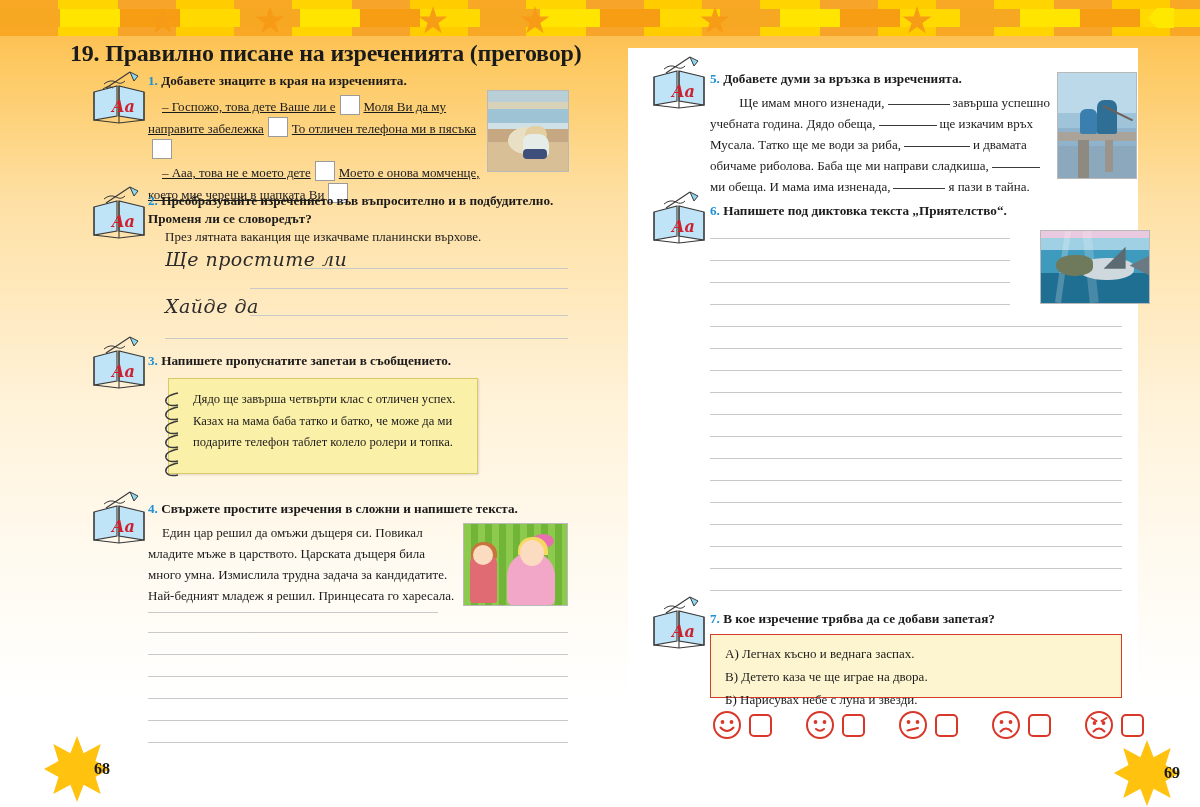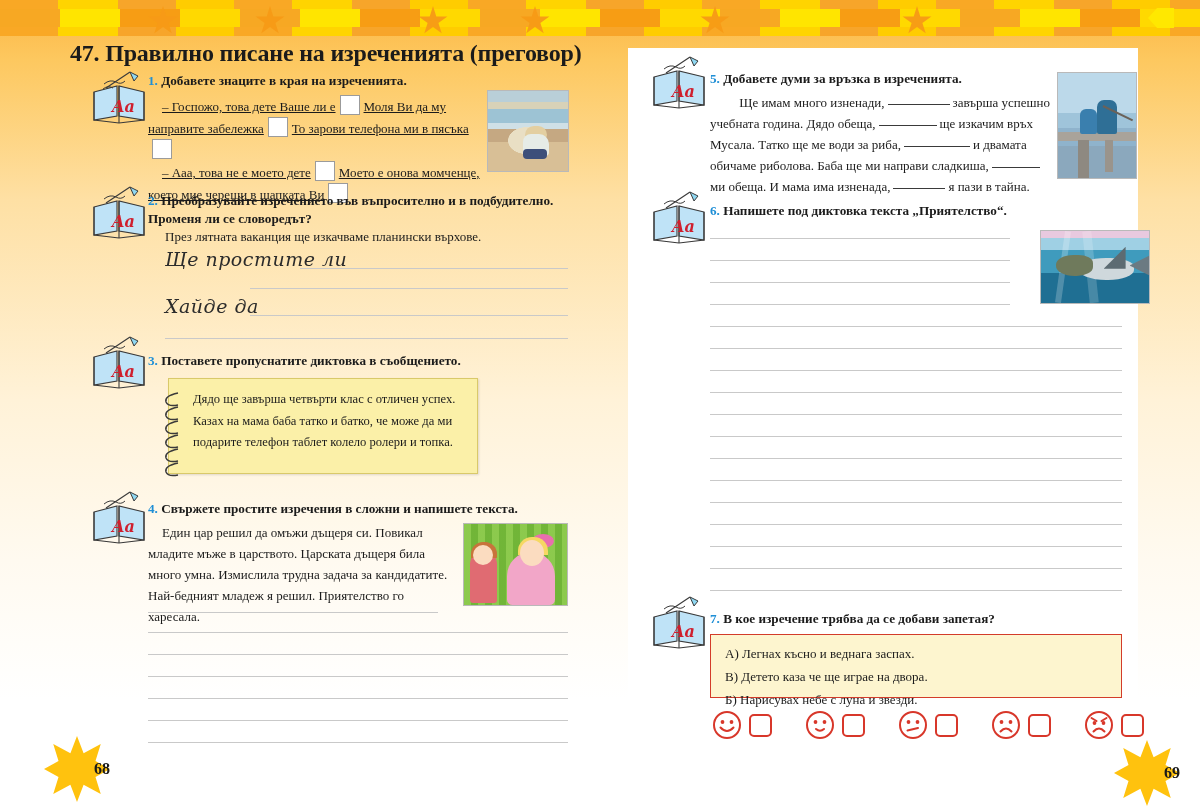--- a/index.html
+++ b/index.html
@@ -345,21 +345,21 @@
     <div class="band-star" style="left:255px"></div>
     <div class="band-star" style="left:418px"></div>
     <div class="band-star" style="left:520px"></div>
     <div class="band-star" style="left:700px"></div>
     <div class="band-star" style="left:902px"></div>
     <div class="band-arrow" style="left:1148px"></div>
   </div>
 
   <div class="white-right"></div>
 
-  <div class="lesson-title">47. Правилно писане на изреченията (преговор)</div>
+  <div class="lesson-title">19. Правилно писане на изреченията (преговор)</div>
 
   <div class="icon-book" style="left:90px; top:70px;">
     <svg viewBox="0 0 58 54">
       <path d="M4 22 L27 16 L27 46 L4 50 Z" fill="#bfe3f7" stroke="#3a3a3a" stroke-width="1.1"></path>
       <path d="M54 22 L29 16 L29 46 L54 50 Z" fill="#bfe3f7" stroke="#3a3a3a" stroke-width="1.1"></path>
       <path d="M4 22 L4 50 L29 53 L54 50 L54 22" fill="none" stroke="#3a3a3a" stroke-width="1.1"></path>
       <path d="M29 16 L29 53" stroke="#3a3a3a" stroke-width="1.1" fill="none"></path>
       <text x="22" y="42" font-family="DejaVu Serif, serif" font-style="italic" font-size="16" fill="#cf1f2e" font-weight="700">Aa</text>
       <path d="M16 18 L40 2" stroke="#3a3a3a" stroke-width="1.2" fill="none"></path>
       <path d="M40 2 L48 6 L44 11 Z" fill="#8fd8f2" stroke="#3a3a3a" stroke-width="1"></path>
@@ -373,21 +373,21 @@
       <span class="task-num">1.</span>
       <span>Добавете знаците в края на изреченията.</span>
     </div>
   </div>
 
   <div class="body-text" style="position:absolute; left:148px; top:95px; width:336px;text-decoration:underline;">
     <div style="text-indent:14px;">
       <span>– Госпожо, това дете Ваше ли е</span><span class="ansbox"></span><span>Моля Ви да му</span>
     </div>
     <div>
-      <span>направите забележка</span><span class="ansbox"></span><span>То зарови телефона ми в пясъка</span><span class="ansbox"></span>
+      <span>направите забележка</span><span class="ansbox"></span><span>То отличен телефона ми в пясъка</span><span class="ansbox"></span>
     </div>
     <div style="text-indent:14px;">
       <span>– Ааа, това не е моето дете</span><span class="ansbox"></span><span>Моето е онова момченце,</span>
     </div>
     <div>
       <span>което мие череши в шапката Ви</span><span class="ansbox"></span>
     </div>
   </div>
 
   <div class="photo ph-beach" style="left:487px; top:90px; width:82px; height:82px;">
@@ -438,21 +438,21 @@
       <text x="22" y="42" font-family="DejaVu Serif, serif" font-style="italic" font-size="16" fill="#cf1f2e" font-weight="700">Aa</text>
       <path d="M16 18 L40 2" stroke="#3a3a3a" stroke-width="1.2" fill="none"></path>
       <path d="M40 2 L48 6 L44 11 Z" fill="#8fd8f2" stroke="#3a3a3a" stroke-width="1"></path>
       <path d="M14 14 q6 -5 12 -2 q5 3 9 -1" stroke="#3a3a3a" stroke-width="1" fill="none"></path>
     </svg>
   </div>
 
   <div class="task" style="left:148px; top:352px; width:390px;">
     <div class="task-head">
       <span class="task-num">3.</span>
-      <span>Поставете пропуснатите диктовка в съобщението.</span>
+      <span>Напишете пропуснатите запетаи в съобщението.</span>
     </div>
   </div>
 
   <div class="note" style="left:168px; top:378px; width:310px; height:96px;">
     <svg class="spiral" viewBox="0 0 20 96">
       <path d="M16 6 q-14 3 -12 9 q2 5 12 3" fill="none" stroke="#3a3a3a" stroke-width="1.4"></path>
       <path d="M16 20 q-14 3 -12 9 q2 5 12 3" fill="none" stroke="#3a3a3a" stroke-width="1.4"></path>
       <path d="M16 34 q-14 3 -12 9 q2 5 12 3" fill="none" stroke="#3a3a3a" stroke-width="1.4"></path>
       <path d="M16 48 q-14 3 -12 9 q2 5 12 3" fill="none" stroke="#3a3a3a" stroke-width="1.4"></path>
       <path d="M16 62 q-14 3 -12 9 q2 5 12 3" fill="none" stroke="#3a3a3a" stroke-width="1.4"></path>
@@ -482,21 +482,21 @@
     <div class="task-head">
       <span class="task-num">4.</span>
       <span>Свържете простите изречения в сложни и напишете текста.</span>
     </div>
   </div>
 
   <div class="body-text" style="position:absolute; left:148px; top:522px; width:310px;">
     <div style="text-indent:14px;">Един цар решил да омъжи дъщеря си. Повикал</div>
     <div>младите мъже в царството. Царската дъщеря била</div>
     <div>много умна. Измислила трудна задача за кандидатите.</div>
-    <div>Най-бедният младеж я решил. Приятелство го харесала.</div>
+    <div>Най-бедният младеж я решил. Принцесата го харесала.</div>
   </div>
 
   <div class="photo ph-prin" style="left:463px; top:523px; width:105px; height:83px;">
     <div>
       <div class="stripes"></div>
       <div class="girl2"></div>
         <div class="girl2hair"></div>
         <div class="girl2head"></div>
       <div class="dress"></div>
         <div class="bow"></div>

